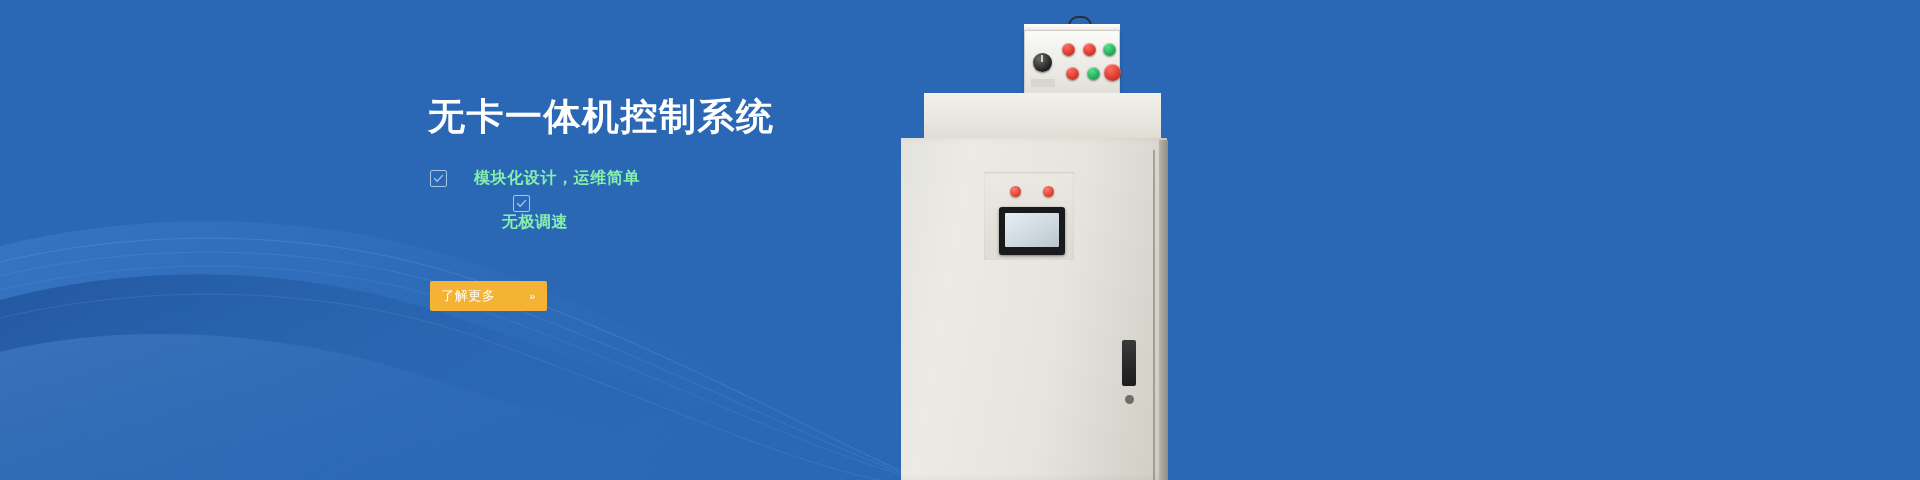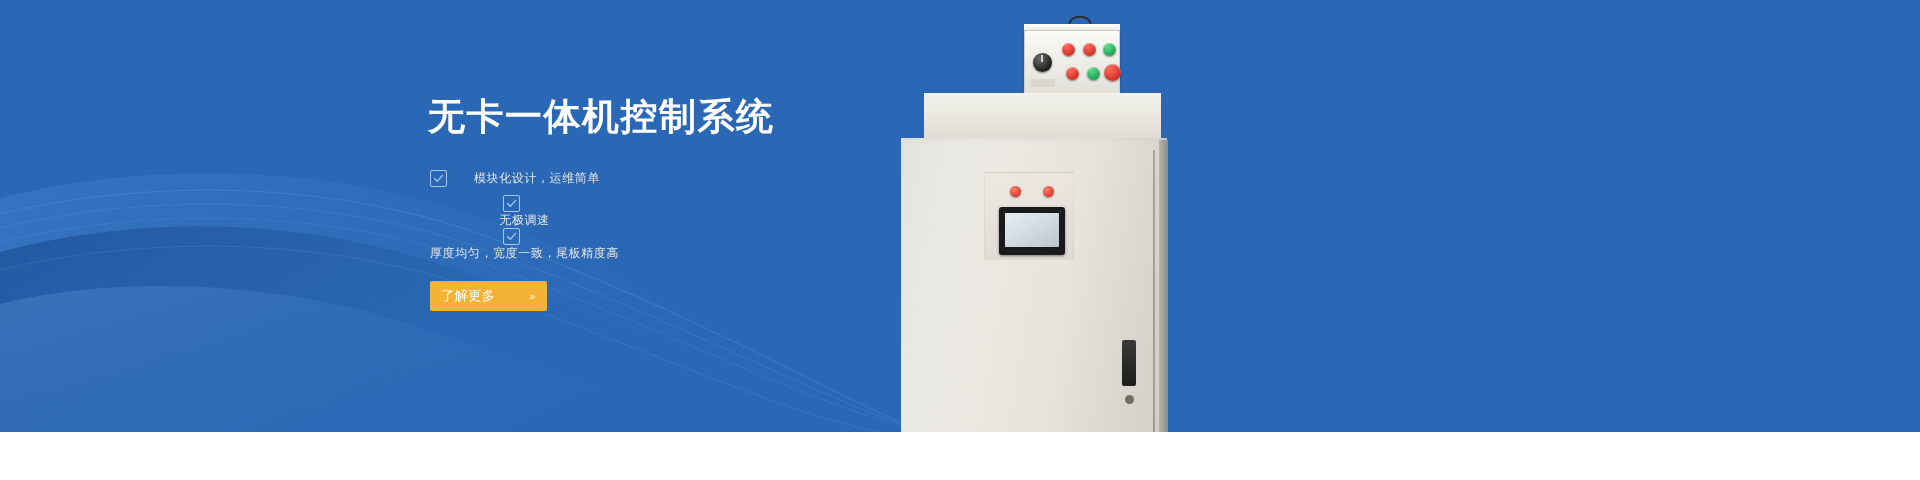--- a/index.html
+++ b/index.html
@@ -3,21 +3,21 @@
 <meta charset="utf-8">
 <style>
   * { box-sizing: border-box; margin: 0; padding: 0; }
   html, body {
     width: 1920px; height: 480px;
     overflow: hidden;
     font-family: "Liberation Sans", "DejaVu Sans", sans-serif;
   }
   #banner {
     position: relative;
-    width: 1920px; height: 432px;
+    width: 1920px; height: 480px;
     background: #2a68b6;
     overflow: hidden;
   }
   
   #waves {
     position: absolute;
     left: 0; bottom: 0;
     width: 1920px; height: 480px;
     pointer-events: none;
   }
@@ -54,24 +54,25 @@
     border: 1px solid #a8c6e8;
     border-radius: 2px;
     display: inline-flex;
     align-items: center;
     justify-content: center;
     flex: 0 0 auto;
     margin-right: 27px;
   }
   .check-icon svg { display: block; }
   .feature-text {
-    font-size: 12px;
-    color: #e5e5e5;
+    font-size: 16px;
+    color: #86efac;
     letter-spacing: 0.6px;
     white-space: nowrap;
+    font-weight: bold;
   }
   #more-button {
     position: absolute;
     left: 2px; top: 281px;
     width: 117px; height: 30px;
     background: #f5b335;
     border: none;
     border-radius: 2px;
     color: #ffffff;
     font-size: 13px;
@@ -276,28 +277,20 @@
 
       <li class="feature-item">
         <span class="check-icon">
           <svg width="13" height="13" viewBox="0 0 13 13">
             <polyline points="2.5,6.6 5.2,9.3 10.6,3.4" fill="none" stroke="#9fc3ea" stroke-width="1.4" stroke-linecap="round" stroke-linejoin="round"></polyline>
           </svg>
         </span>
         <span class="feature-text">无极调速</span>
       </li>
 
-      <li class="feature-item">
-        <span class="check-icon">
-          <svg width="13" height="13" viewBox="0 0 13 13">
-            <polyline points="2.5,6.6 5.2,9.3 10.6,3.4" fill="none" stroke="#9fc3ea" stroke-width="1.4" stroke-linecap="round" stroke-linejoin="round"></polyline>
-          </svg>
-        </span>
-        <span class="feature-text">厚度均匀，宽度一致，尾板精度高</span>
-      </li>
 
     </ul>
 
     <button id="more-button">
       <span class="btn-label">了解更多</span>
       <span class="btn-arrow">»</span>
     </button>
 
   </div>
 

